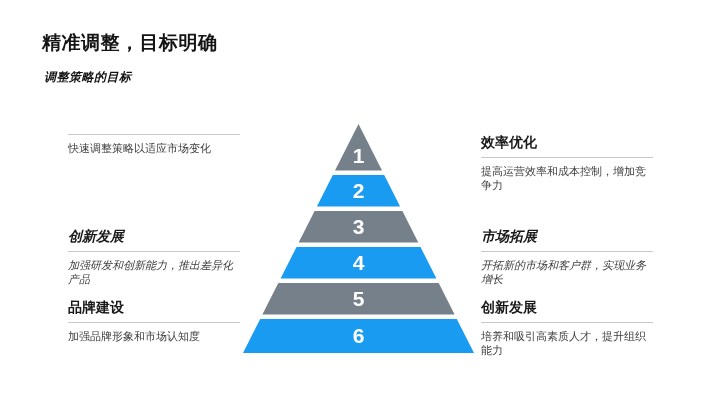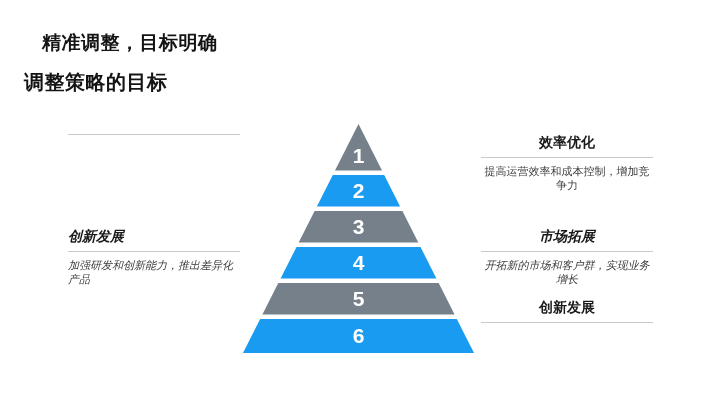--- a/index.html
+++ b/index.html
@@ -10,41 +10,41 @@
     position:relative;
     overflow:hidden;
   }
   .slide { position:absolute; inset:0; }
   .title {
     position:absolute; left:42px; top:33px;
     font-size:19px; font-weight:bold; color:#141414;
     line-height:1.1; letter-spacing:0.5px;
   }
   .subtitle {
-    position:absolute; left:24px; top:71px;
-    font-size:20px; font-weight:bold; color:#141414;
-    line-height:1.1; letter-spacing:0.5px;
+    position:absolute; left:44px; top:71px;
+    font-size:12px; font-weight:bold; color:#141414;
+    line-height:1.1; letter-spacing:0.5px;font-style:italic;
   }
   .pyramid-svg { position:absolute; left:0; top:0; width:720px; height:404px; }
   .pyramid-svg text {
     font-family:"Liberation Sans","DejaVu Sans",sans-serif;
     font-weight:bold; font-size:21px; fill:#ffffff; text-anchor:middle;
   }
   .info-block { position:absolute; width:172px; }
   .info-block .heading {
     font-size:14px; font-weight:bold; color:#1a1a1a;
     margin:0 0 5px 0; line-height:1.25;
   }
   .info-block .divider { height:1px; background:#c9c9c9; margin:0 0 6px 0; }
   .info-block .desc {
     font-size:11px; color:#3d3d3d; margin:0; line-height:1.35;
     word-break:break-all;
   }
   .info-left  { left:68px;  text-align:left; }
-  .info-right { left:481px; text-align:center; }
+  .info-right { left:481px; text-align:left; }
   .row-1 { top:134px; }
   .row-2 { top:228px;font-style:italic; }
   .row-3 { top:299px; }
 </style>
 </head>
 <body>
 
 <div class="slide">
 
   <div class="title">精准调整，目标明确</div>
@@ -61,35 +61,42 @@
     <text x="358.5" y="163">1</text>
     <text x="358.5" y="198">2</text>
     <text x="358.5" y="234">3</text>
     <text x="358.5" y="270">4</text>
     <text x="358.5" y="306">5</text>
     <text x="358.5" y="343">6</text>
   </svg>
 
   <div class="info-block info-left row-1">
     <div class="divider"></div>
+    <p class="desc">快速调整策略以适应市场变化</p>
   </div>
   <div class="info-block info-left row-2">
     <div class="heading">创新发展</div>
     <div class="divider"></div>
     <p class="desc">加强研发和创新能力，推出差异化产品</p>
+  </div>
+  <div class="info-block info-left row-3">
+    <div class="heading">品牌建设</div>
+    <div class="divider"></div>
+    <p class="desc">加强品牌形象和市场认知度</p>
   </div>
 
   <div class="info-block info-right row-1">
     <div class="heading">效率优化</div>
     <div class="divider"></div>
     <p class="desc">提高运营效率和成本控制，增加竞争力</p>
   </div>
   <div class="info-block info-right row-2">
     <div class="heading">市场拓展</div>
     <div class="divider"></div>
     <p class="desc">开拓新的市场和客户群，实现业务增长</p>
   </div>
   <div class="info-block info-right row-3">
     <div class="heading">创新发展</div>
     <div class="divider"></div>
+    <p class="desc">培养和吸引高素质人才，提升组织能力</p>
   </div>
 
 </div>
 
 </body></html>

